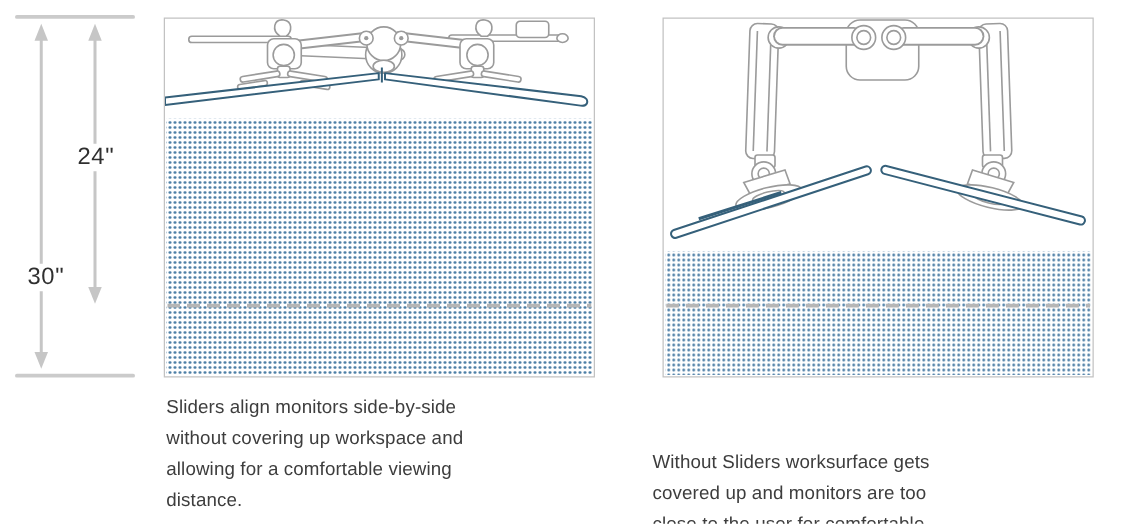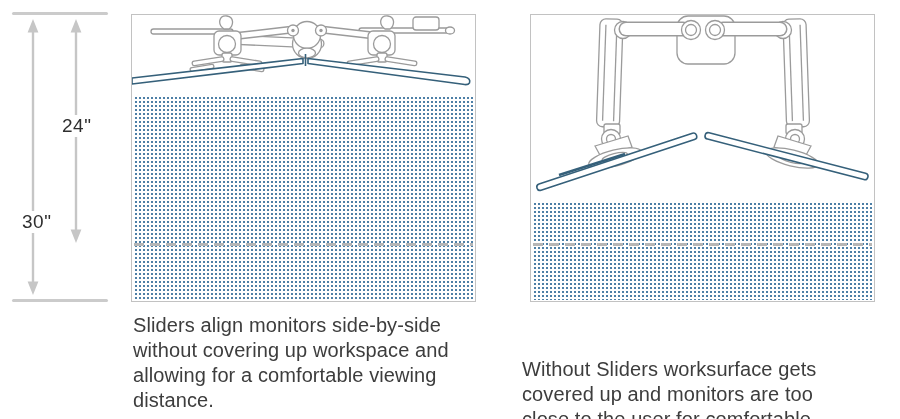--- a/index.html
+++ b/index.html
@@ -34,21 +34,21 @@
   }
   .panel.left .dots{top:80px;}
   .panel.right .dots{top:186px;}
   .dash-line{
     position:absolute;left:2px;right:2px;top:228px;height:3px;
     background-image:repeating-linear-gradient(to right,#b6b6b6 0 10px,rgba(0,0,0,0) 10px 16px);
   }
   
   .caption{
     position:absolute;top:313px;width:360px;
-    font-size:20px;line-height:25px;color:#3d3d3d;
+    font-size:15px;line-height:25px;color:#3d3d3d;
     white-space:pre-line;letter-spacing:0.1px;
   }
   .caption.left{left:133px;}
   .caption.right{left:522px;margin-top:44px;}
   
   .ink{stroke:#9b9b9b;fill:none;stroke-width:1.3;}
   .ink-fill{stroke:#9b9b9b;fill:#ffffff;stroke-width:1.3;}
   .mon{stroke:#35607a;fill:#ffffff;stroke-width:1.6;stroke-linejoin:round;}
 </style>
 </head>

